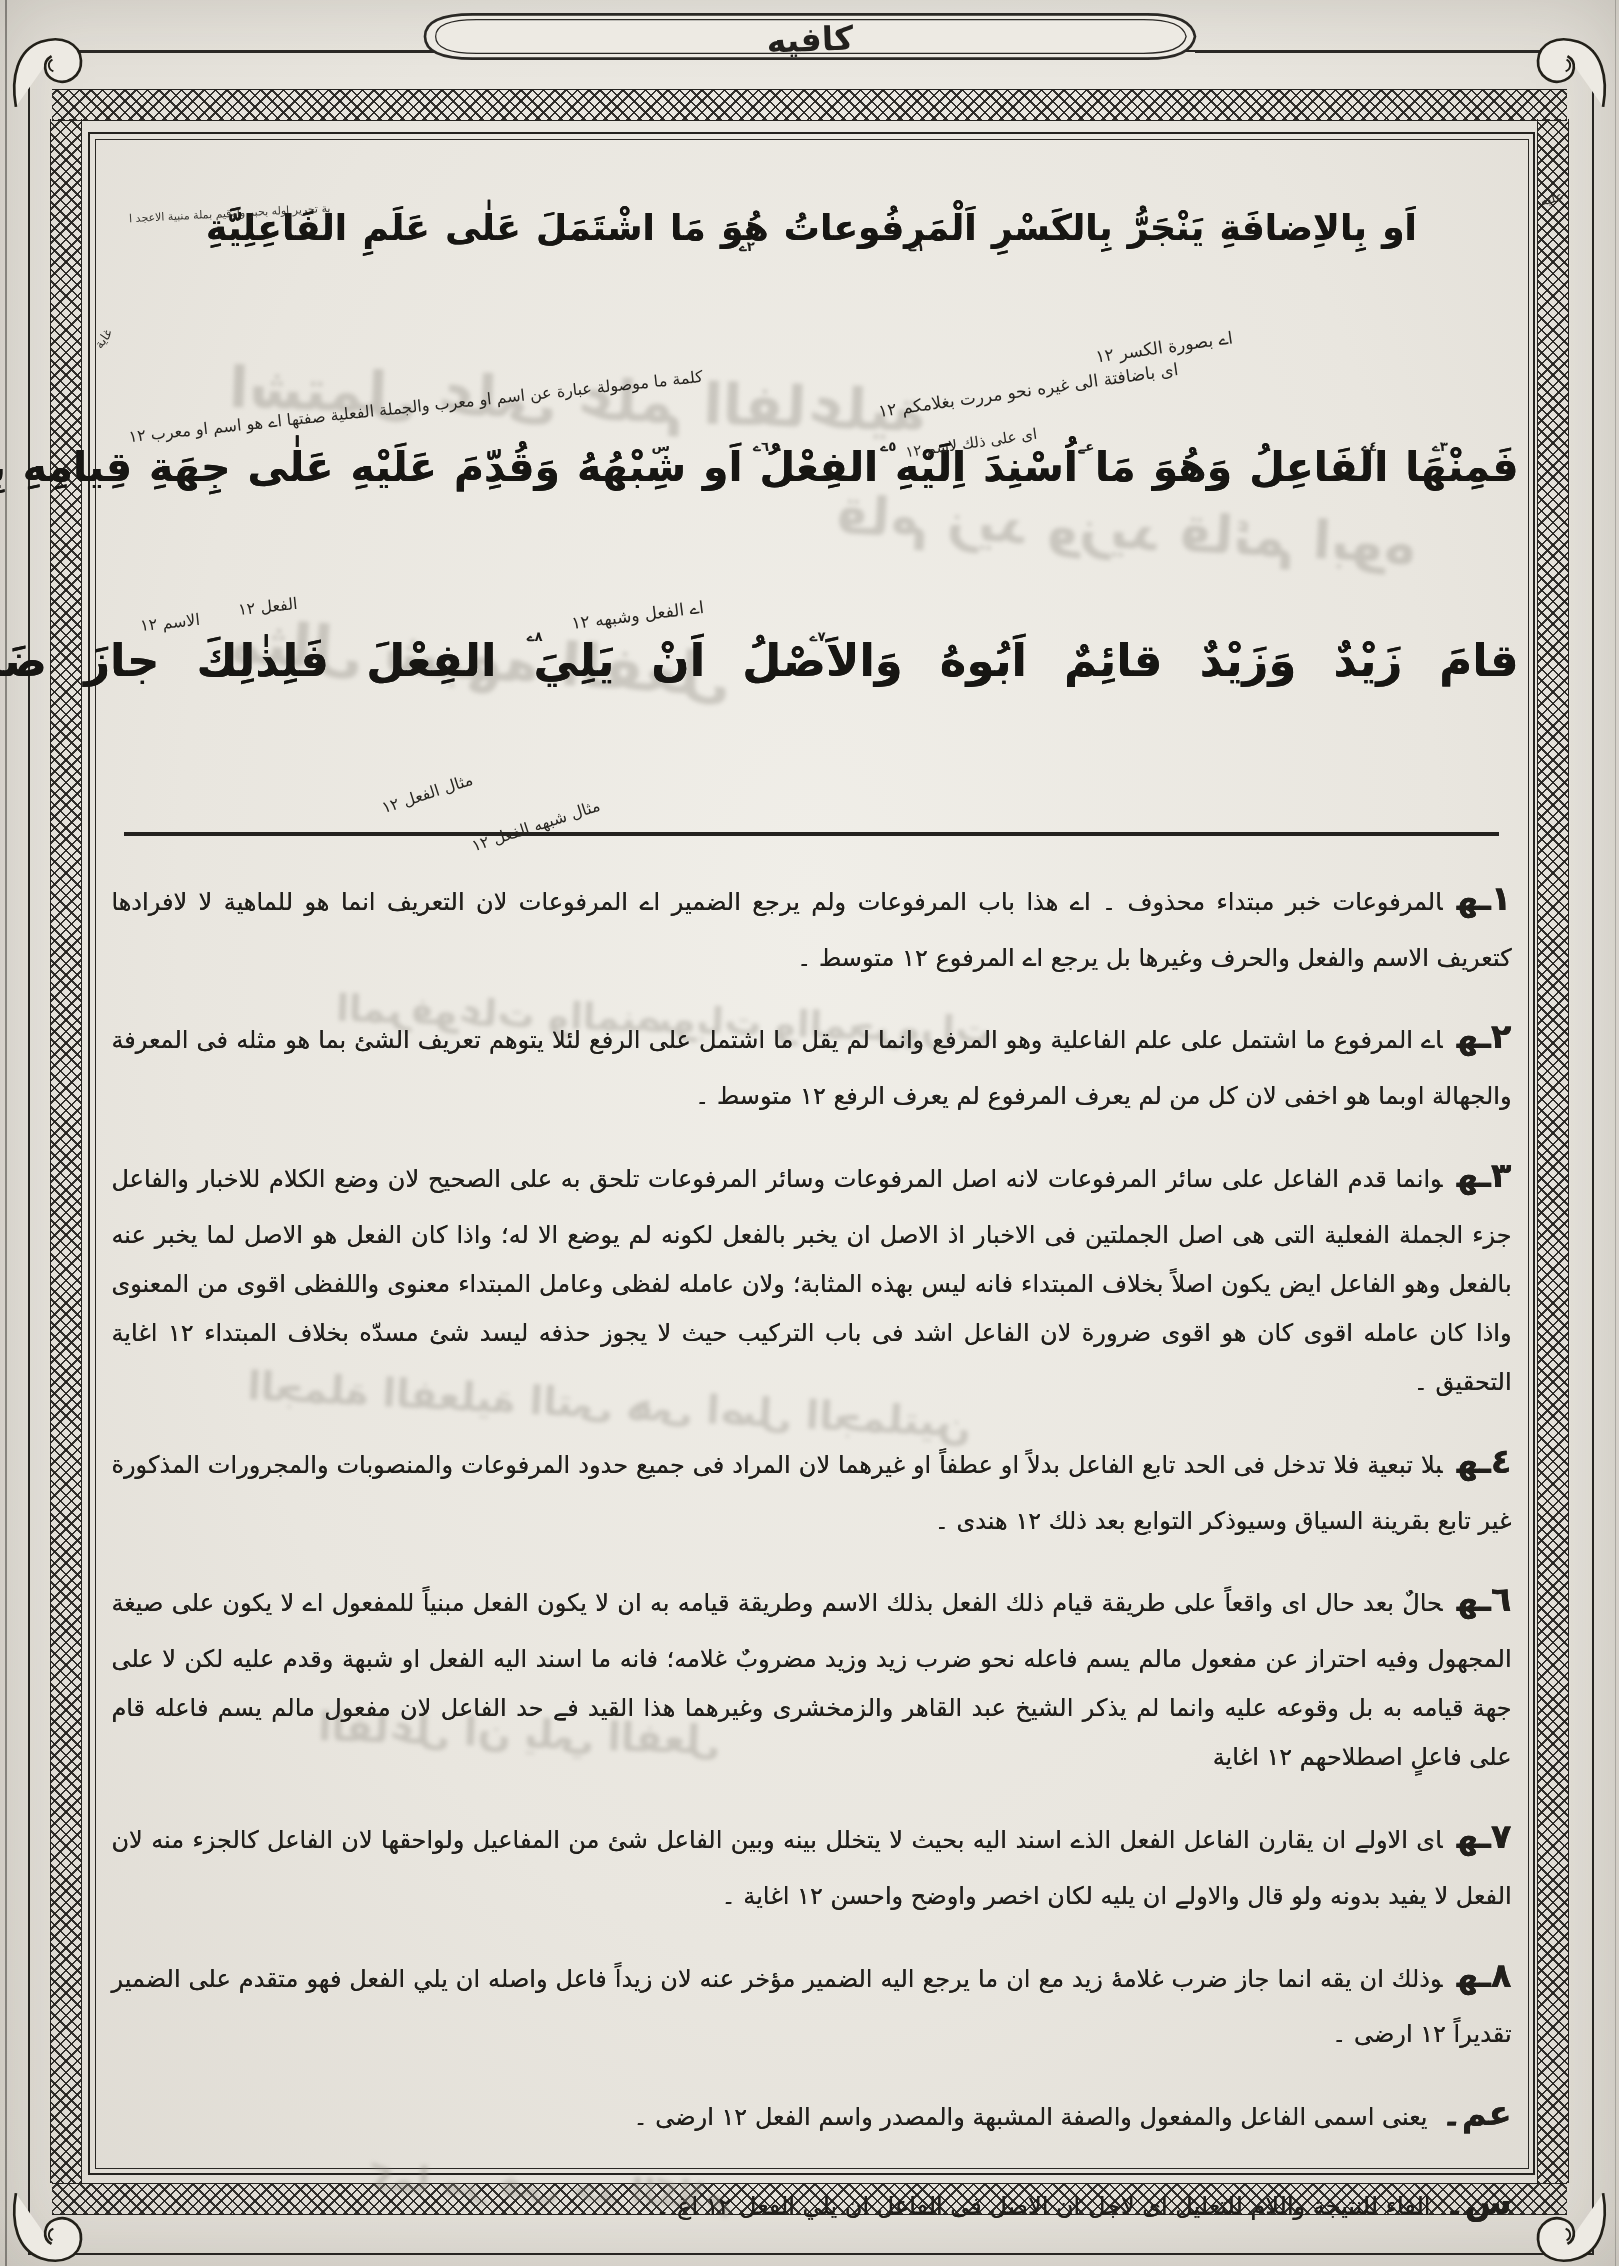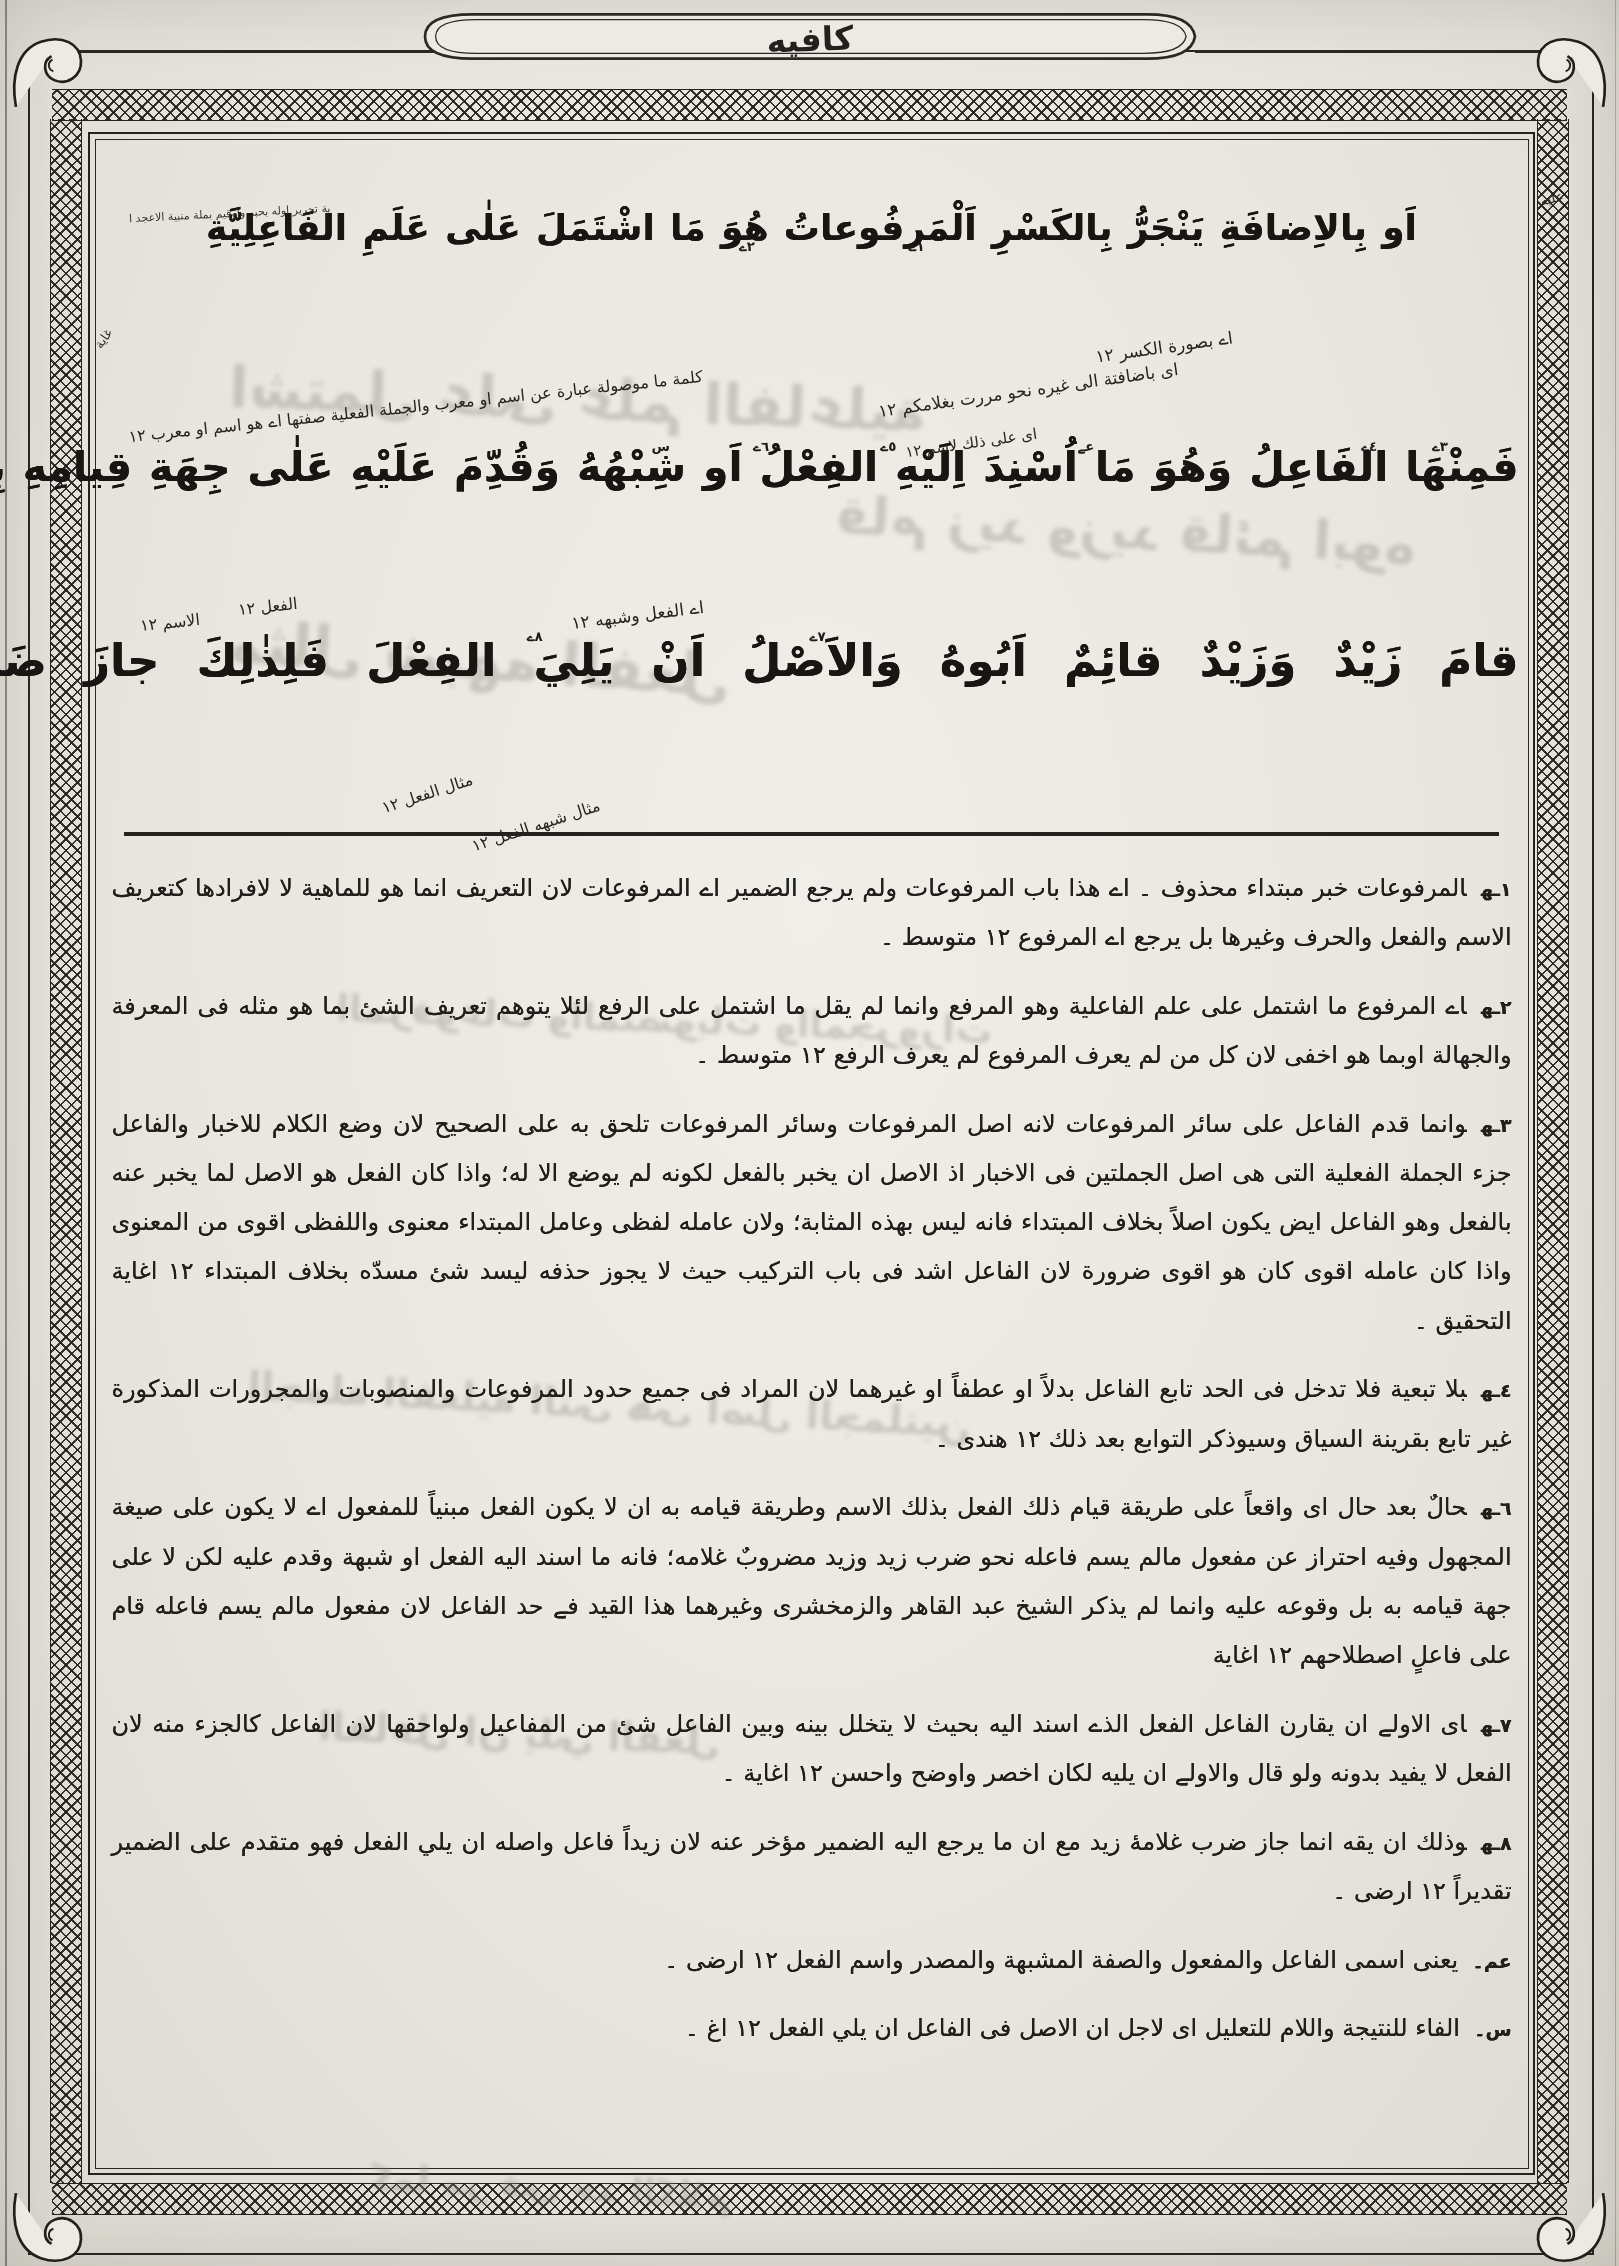--- a/index.html
+++ b/index.html
@@ -105,21 +105,21 @@
   .mn-left{left:93px;top:331px;transform:rotate(-55deg);font-size:12.5px;}
 
   
   .commentary{position:relative;z-index:1;padding:5.3px 7.1px 0 7.1px;}
   .fn{
     direction:rtl;text-align:justify;text-align-last:right;
     font-size:24px;line-height:2.05;color:#211f1b;
     margin:0 0 19.6px 0;
     text-shadow:0 0 0.4px #211f1b;
   }
-  .fn .mk{font-weight:700;margin-left:14.3px;font-size:19px;}
+  .fn .mk{font-weight:700;margin-left:14.3px;font-size:34px;}
   .fn:nth-child(10){padding-right:223px;}
   .fn:nth-child(11){padding-right:276px;}
 
   
   .pagenum-wrap{position:absolute;left:50%;top:2171px;transform:translateX(-50%);width:191px;height:82px;z-index:7;}
   .pagenum{
     position:absolute;left:50%;top:50%;transform:translate(-50%,-52%);
     font-size:28.5px;font-weight:700;color:#1c1b18;z-index:8;
   }
 </style>

